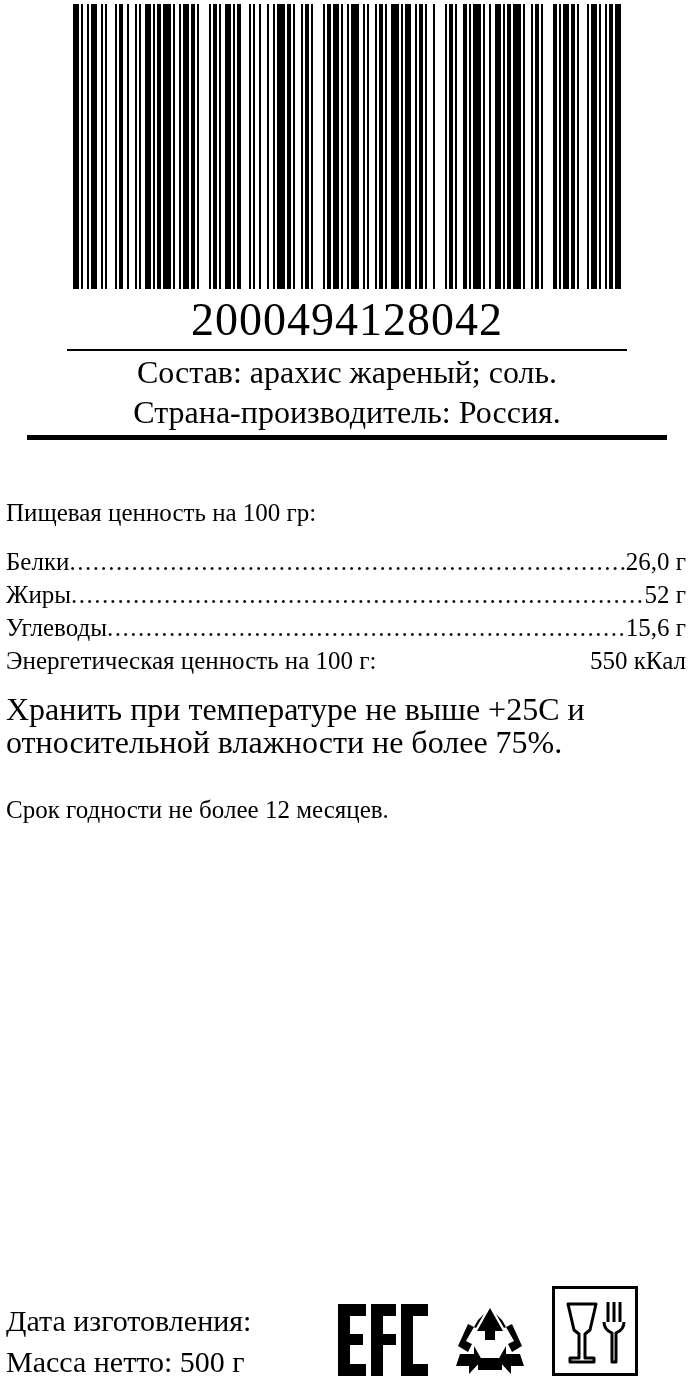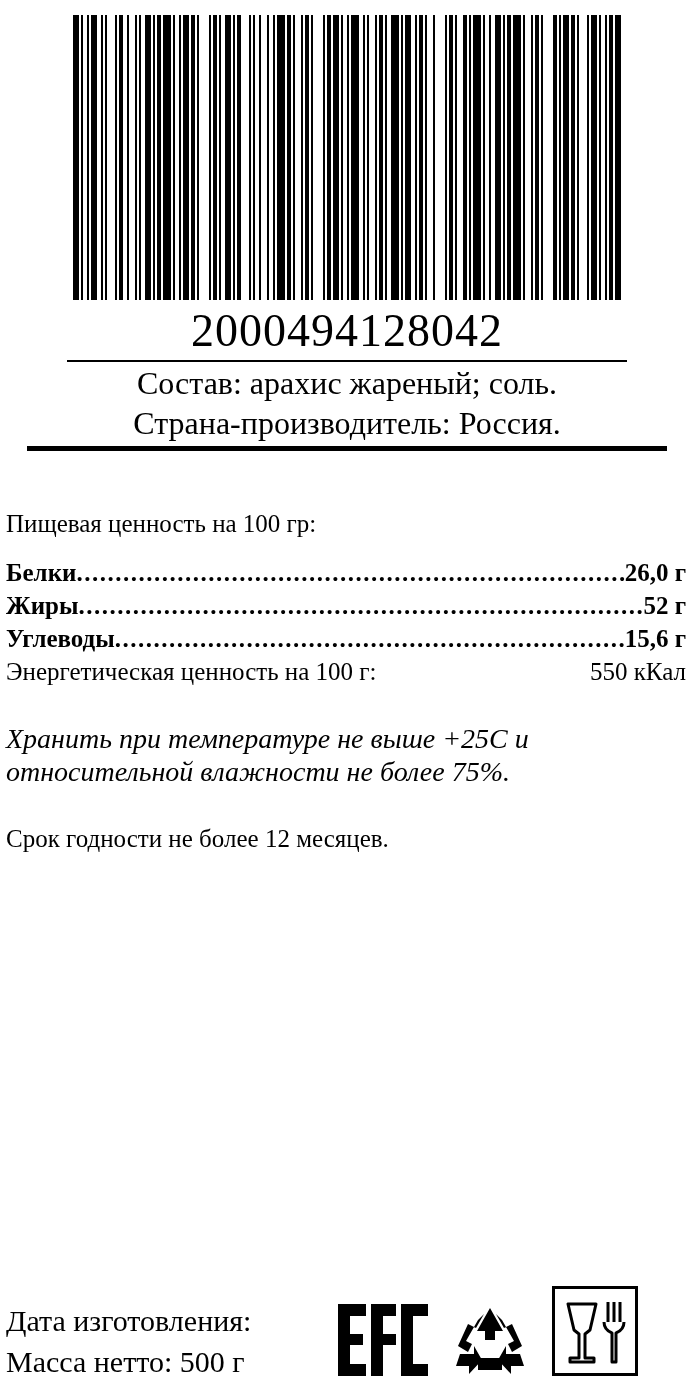--- a/index.html
+++ b/index.html
@@ -16,21 +16,21 @@
   }
   .label {
     position: relative;
     width: 694px;
     height: 1400px;
     box-sizing: border-box;
   }
 
   
   .barcode-block {
-    padding-top: 15px;
+    padding-top: 4px;
     text-align: center;
   }
   .barcode {
     height: 285px;
     margin: 0 auto;
     display: flex;
     align-items: flex-start;
     justify-content: center;
     width: 588px;
   }
@@ -84,21 +84,20 @@
     font-size: 25px;
     line-height: 33px;
   }
   .nutrition .head {
     margin-bottom: 16px;
   }
   .dotrow {
     display: flex;
     align-items: center;
     width: 100%;
-    font-weight: bold;
   }
   .dotrow .nm {
     white-space: nowrap;
   }
   .dotrow .dots {
     flex: 1 1 auto;
     overflow: hidden;
     white-space: nowrap;
     letter-spacing: 1.5px;
     margin: 0 0px;
@@ -107,25 +106,24 @@
     white-space: nowrap;
   }
   .energy {
     display: flex;
     width: 100%;
   }
   .energy .nm { white-space: nowrap; }
   .energy .val { margin-left: auto; white-space: nowrap; }
 
   .storage {
-    margin-top: 34px;
+    margin-top: 16px;
     padding: 0 8px 0 6px;
-    font-size: 28px;
+    font-size: 32px;
     line-height: 33px;
-    font-style: italic;
   }
   .shelf {
     margin-top: 34px;
     padding: 0 8px 0 6px;
     font-size: 25px;
     line-height: 33px;
   }
 
   
   .footer {

